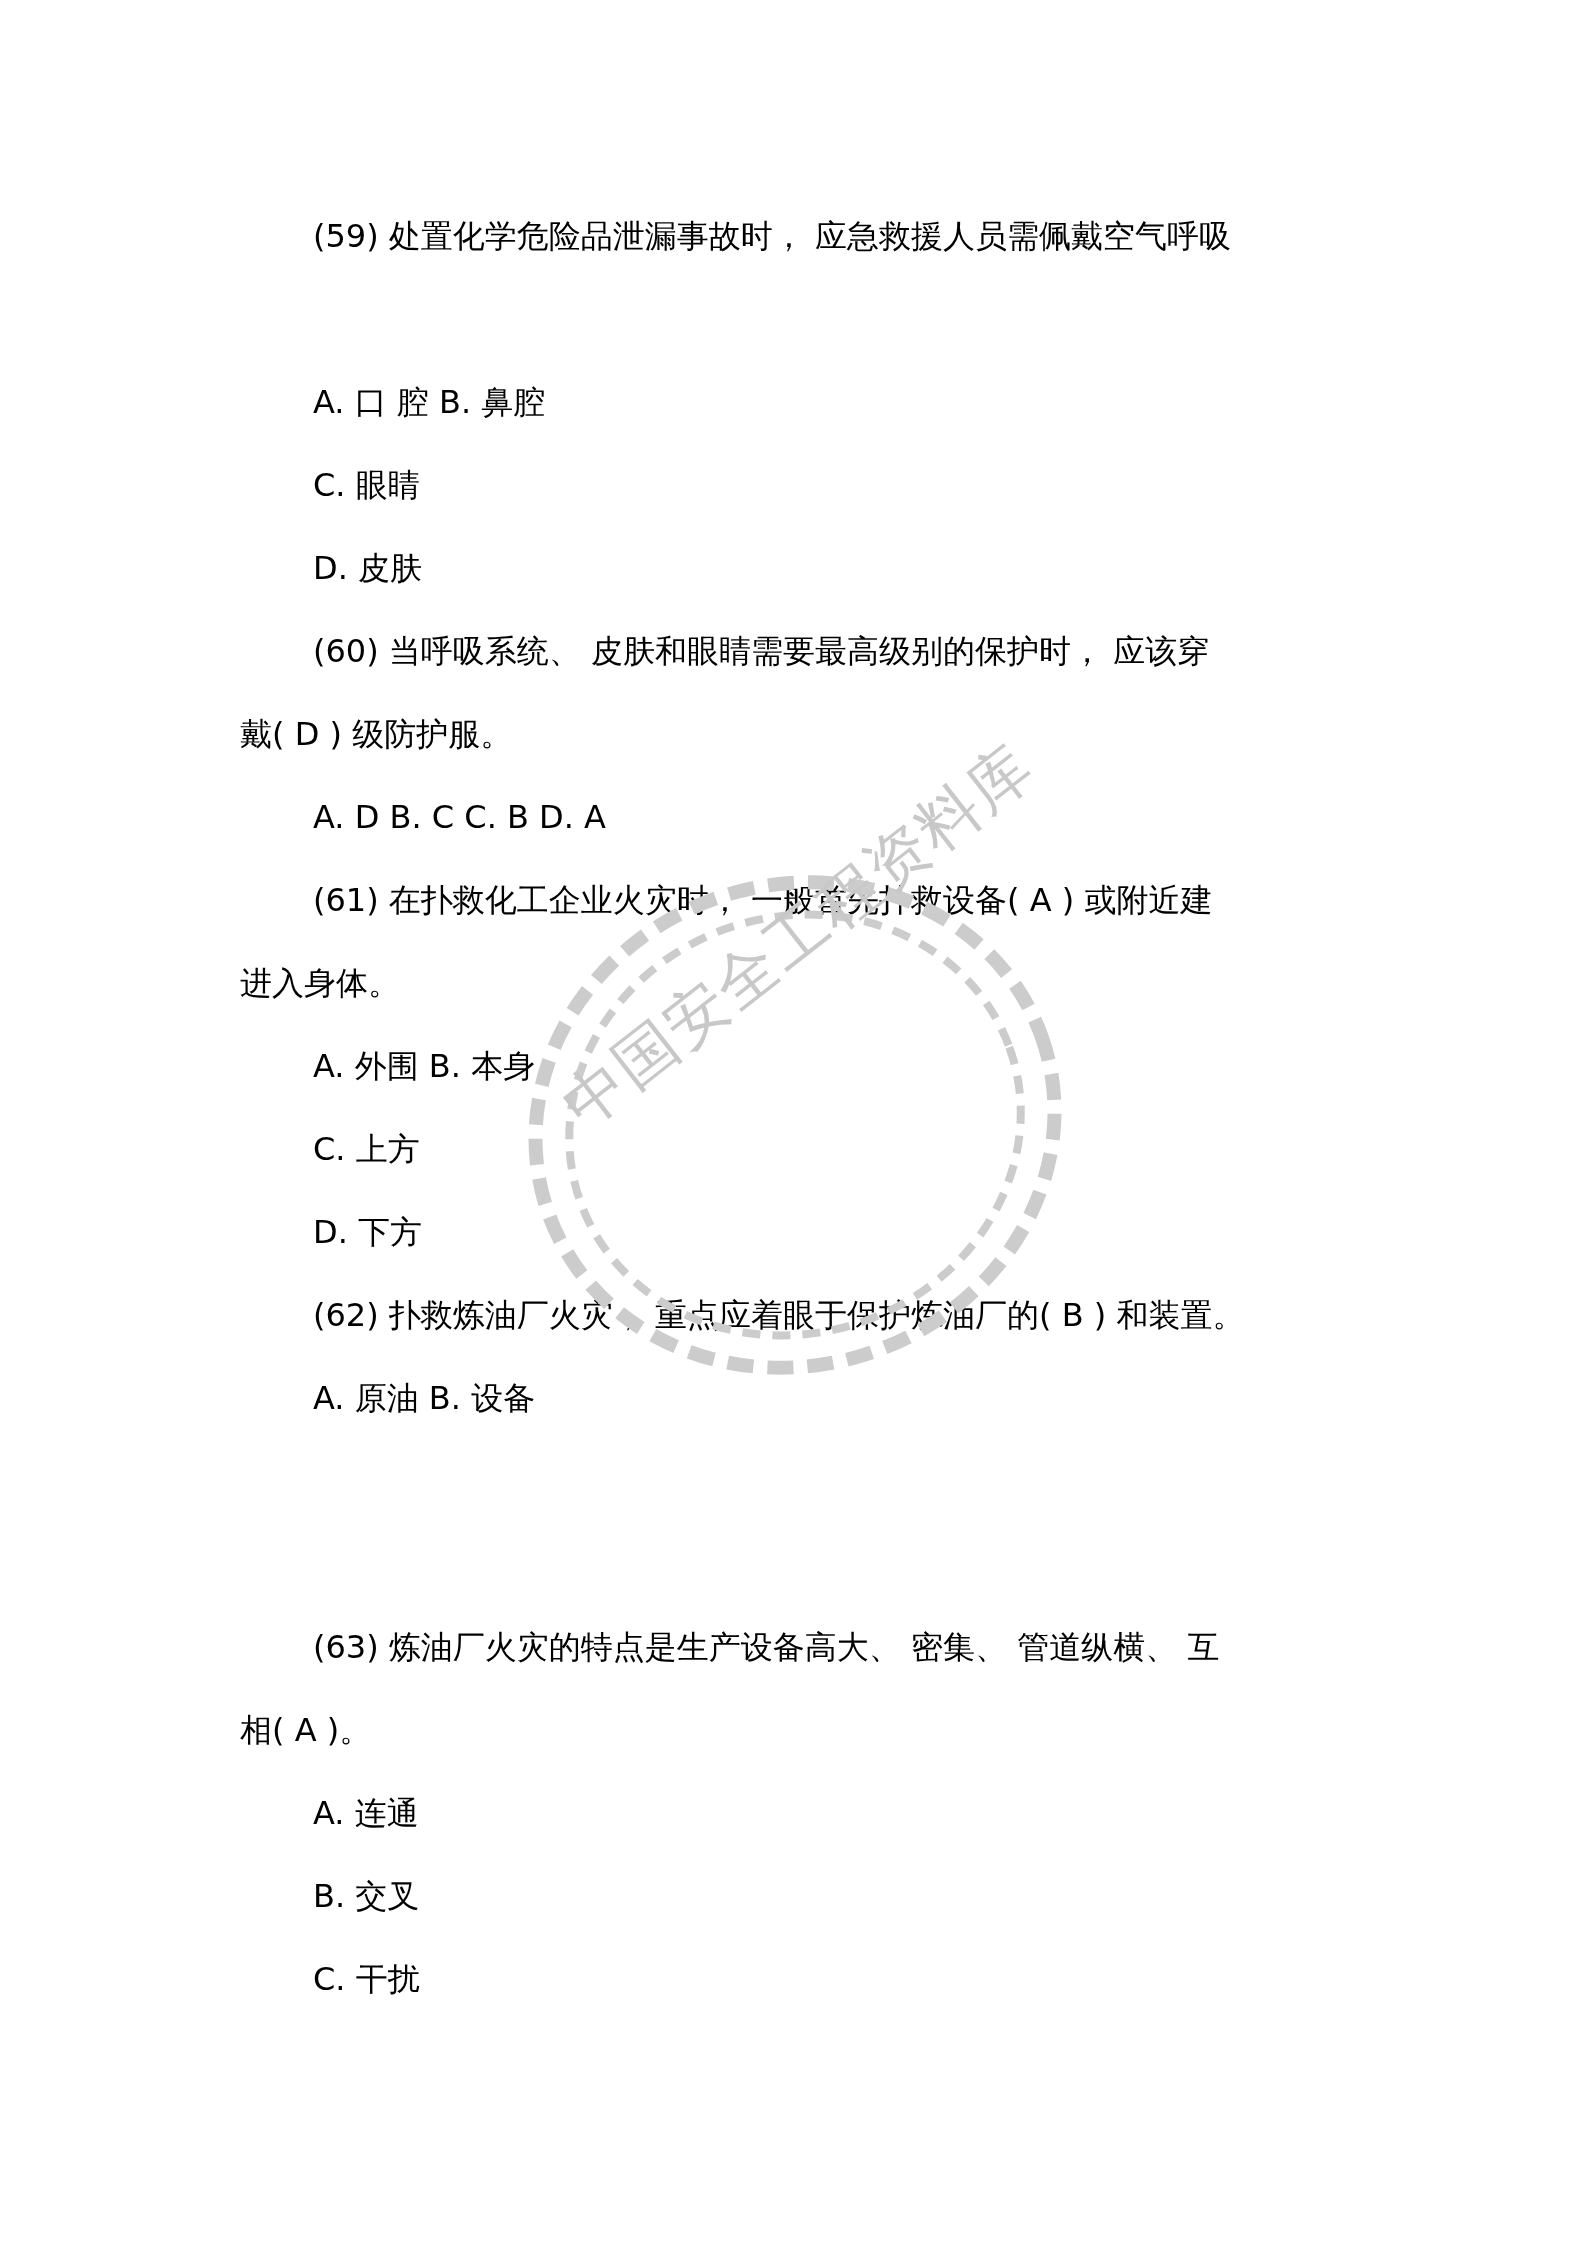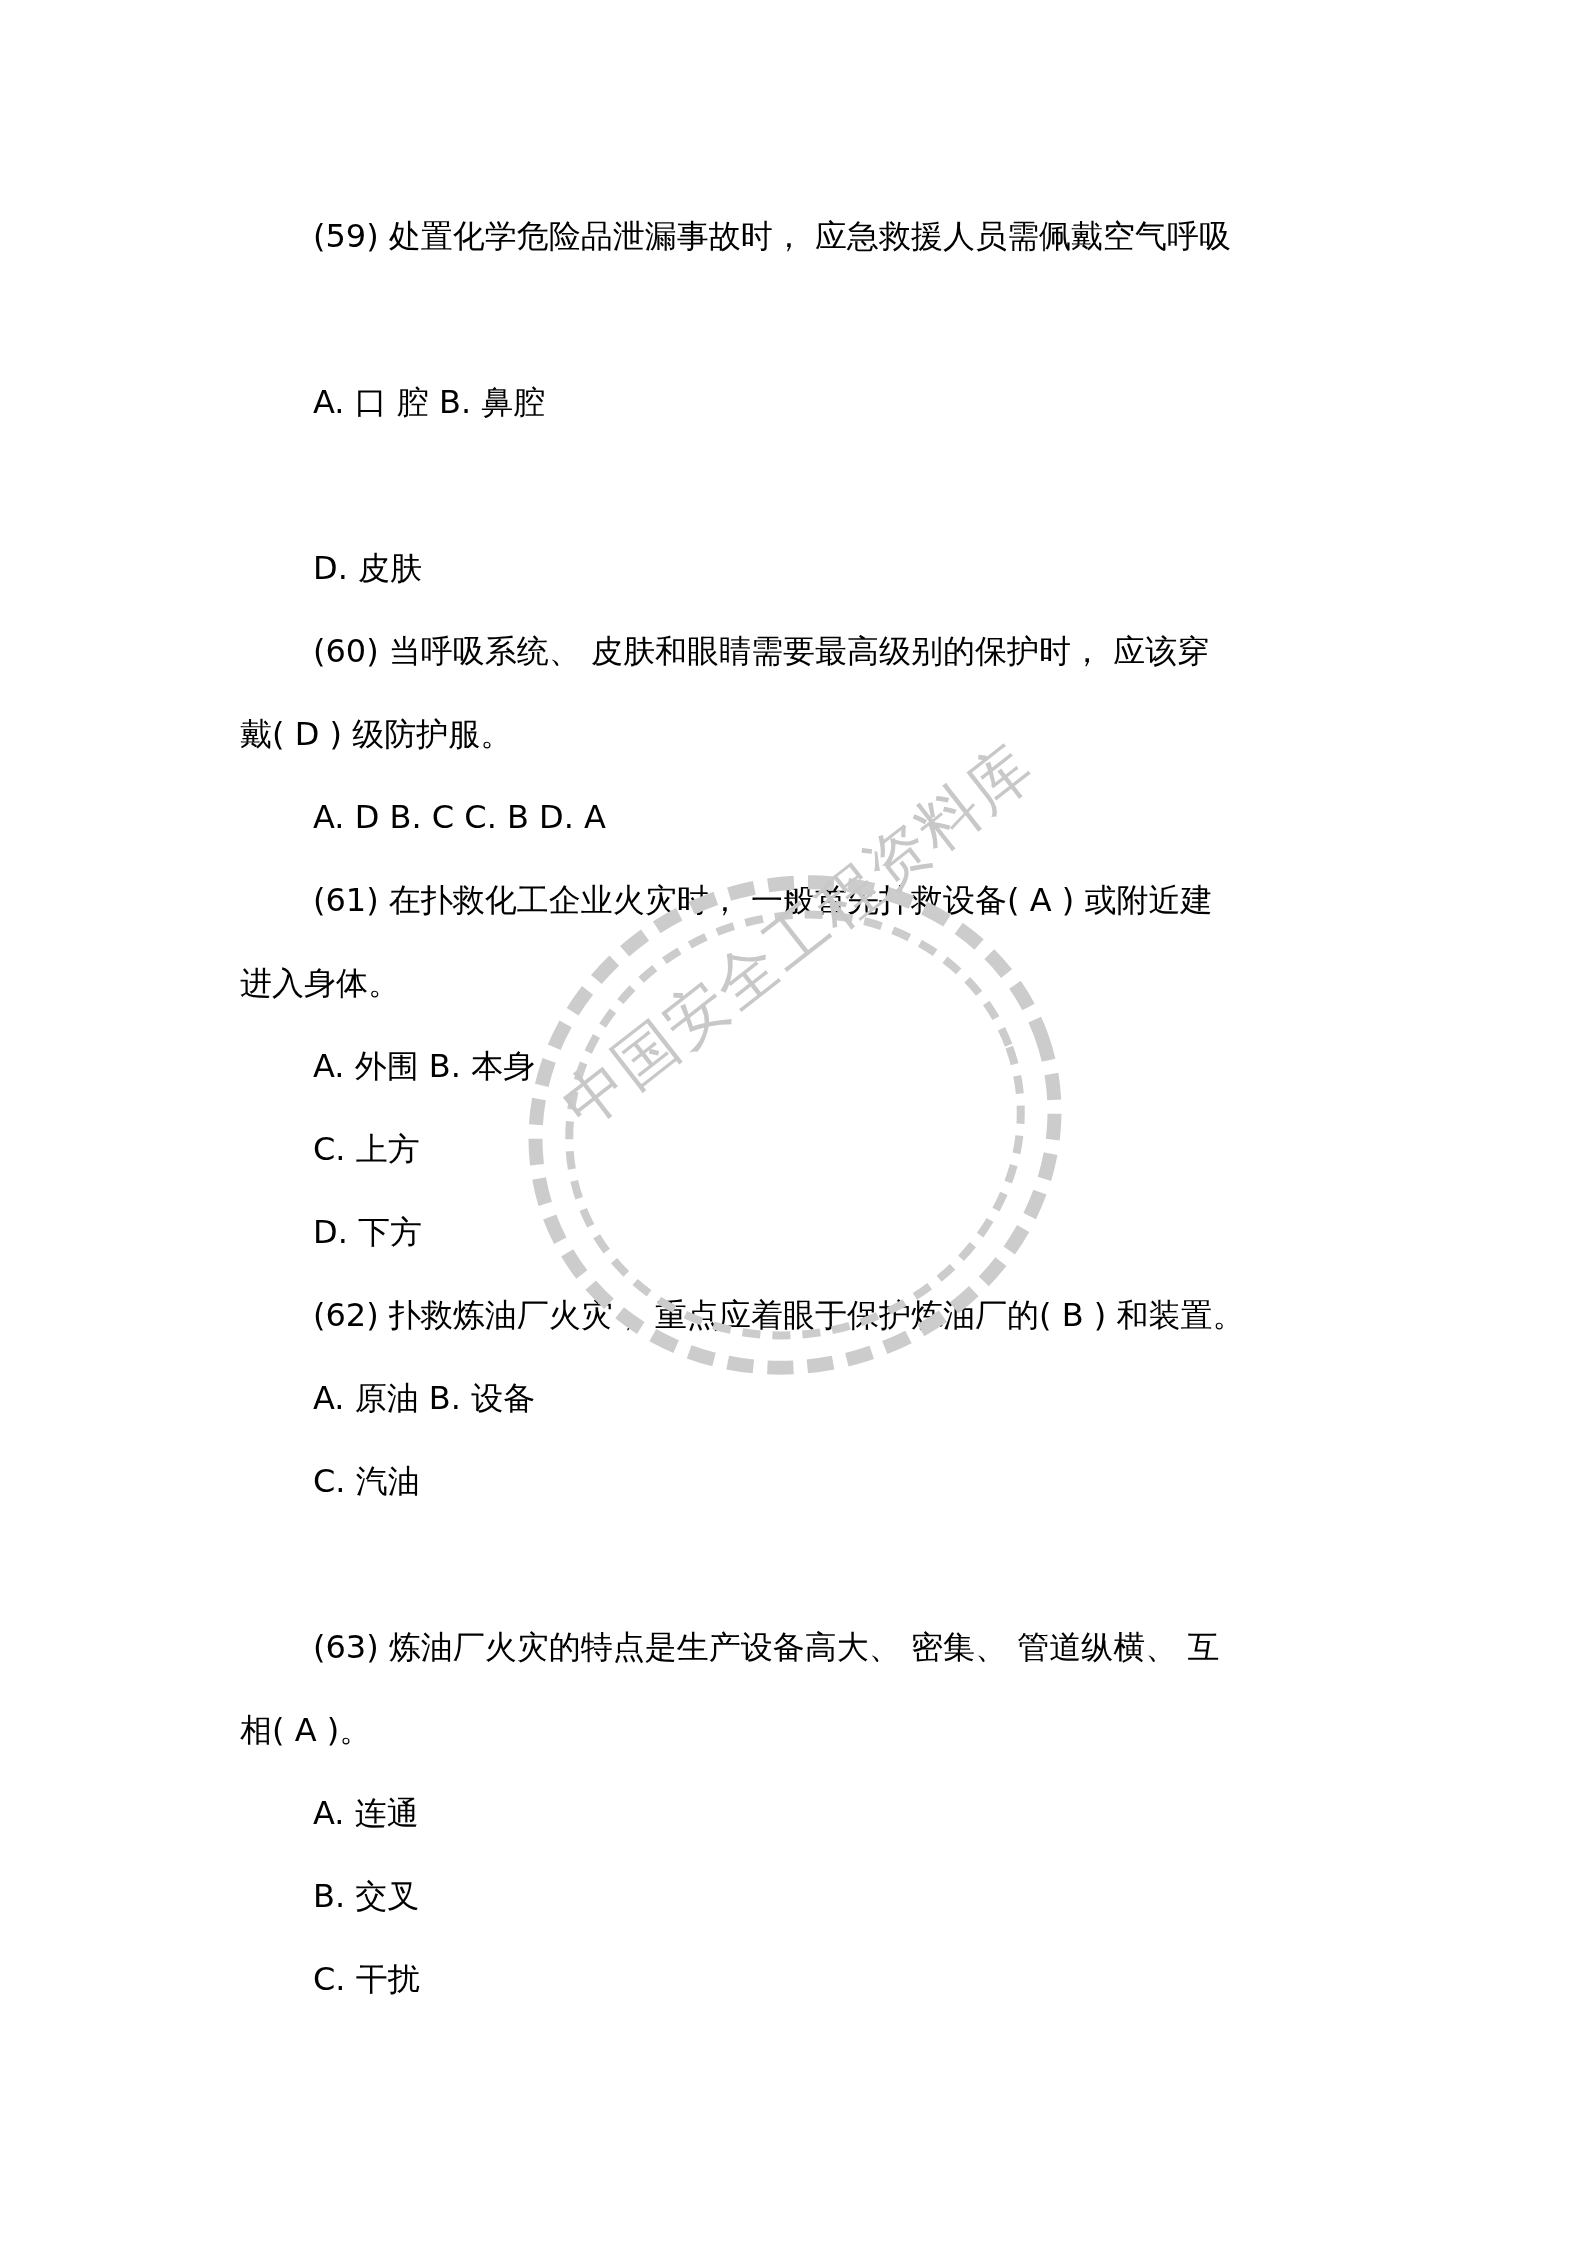--- a/index.html
+++ b/index.html
@@ -14,35 +14,35 @@
              transform:rotate(-38deg); transform-origin:left top; white-space:nowrap;
              font-family:"DejaVu Sans",sans-serif; letter-spacing:2px; }
 </style>
 </head>
 <body>
 
 <div class="page">
 
   <div class="line indent" style="top:214px">(59)  处置化学危险品泄漏事故时， 应急救援人员需佩戴空气呼吸</div>
   <div class="line indent" style="top:380px">A.  口  腔  B.  鼻腔</div>
+  <div class="line indent" style="top:463px">C.  眼睛</div>
   <div class="line indent" style="top:546px">D.  皮肤</div>
 
   <div class="line indent" style="top:629px">(60)  当呼吸系统、 皮肤和眼睛需要最高级别的保护时， 应该穿</div>
   <div class="line" style="top:712px">戴( D ) 级防护服。</div>
   <div class="line indent" style="top:795px">A. D B. C C. B D. A</div>
 
   <div class="line indent" style="top:878px">(61)  在扑救化工企业火灾时， 一般首先扑救设备( A ) 或附近建</div>
   <div class="line" style="top:961px">进入身体。</div>
   <div class="line indent" style="top:1044px">A.  外围  B.  本身</div>
   <div class="line indent" style="top:1127px">C.  上方</div>
   <div class="line indent" style="top:1210px">D.  下方</div>
 
   <div class="line indent" style="top:1293px">(62)  扑救炼油厂火灾， 重点应着眼于保护炼油厂的( B ) 和装置。</div>
   <div class="line indent" style="top:1376px">A.  原油  B.  设备</div>
-  <div class="line indent" style="top:1459px">C.  汽油</div>
 
   <div class="line indent" style="top:1625px">(63)  炼油厂火灾的特点是生产设备高大、 密集、 管道纵横、 互</div>
   <div class="line" style="top:1708px">相( A )。</div>
   <div class="line indent" style="top:1791px">A.  连通</div>
   <div class="line indent" style="top:1874px">B.  交叉</div>
   <div class="line indent" style="top:1957px">C.  干扰</div>
 
   <svg class="watermark" viewBox="0 0 560 510">
     <ellipse cx="285" cy="255" rx="262" ry="240" fill="none" stroke="#cccccc" stroke-width="14" stroke-dasharray="26 14" transform="rotate(-20 285 255)"></ellipse>
     <ellipse cx="285" cy="255" rx="228" ry="208" fill="none" stroke="#cccccc" stroke-width="8" stroke-dasharray="18 12" transform="rotate(-20 285 255)"></ellipse>

